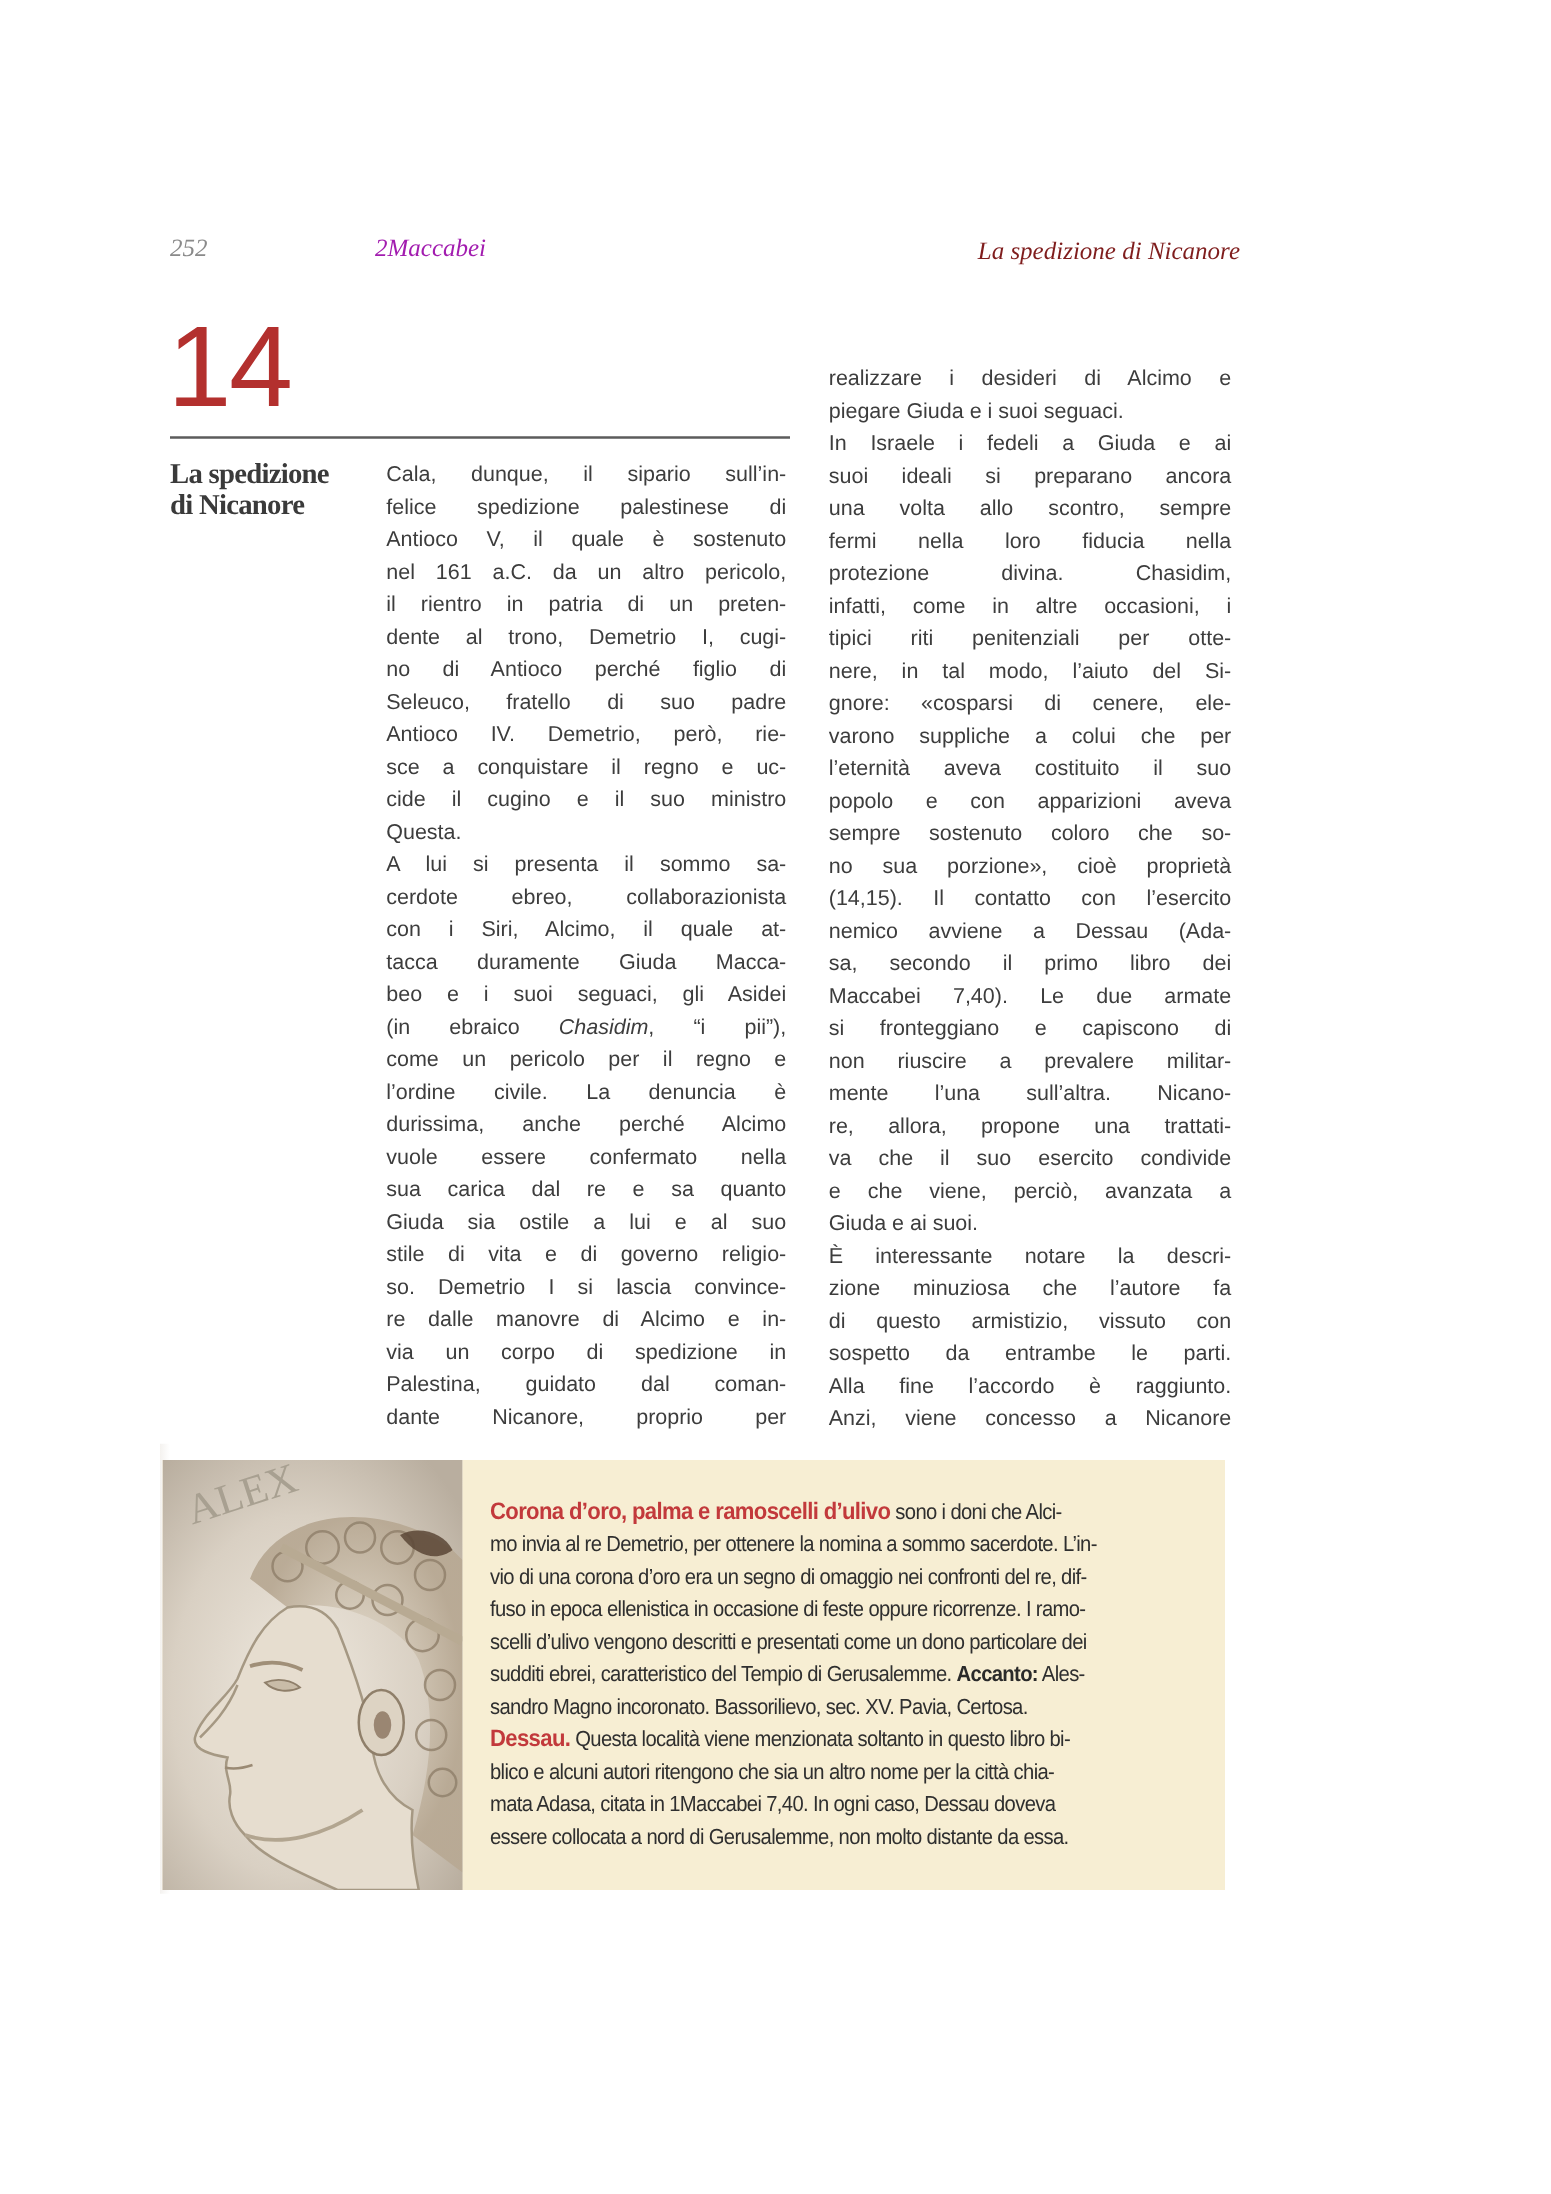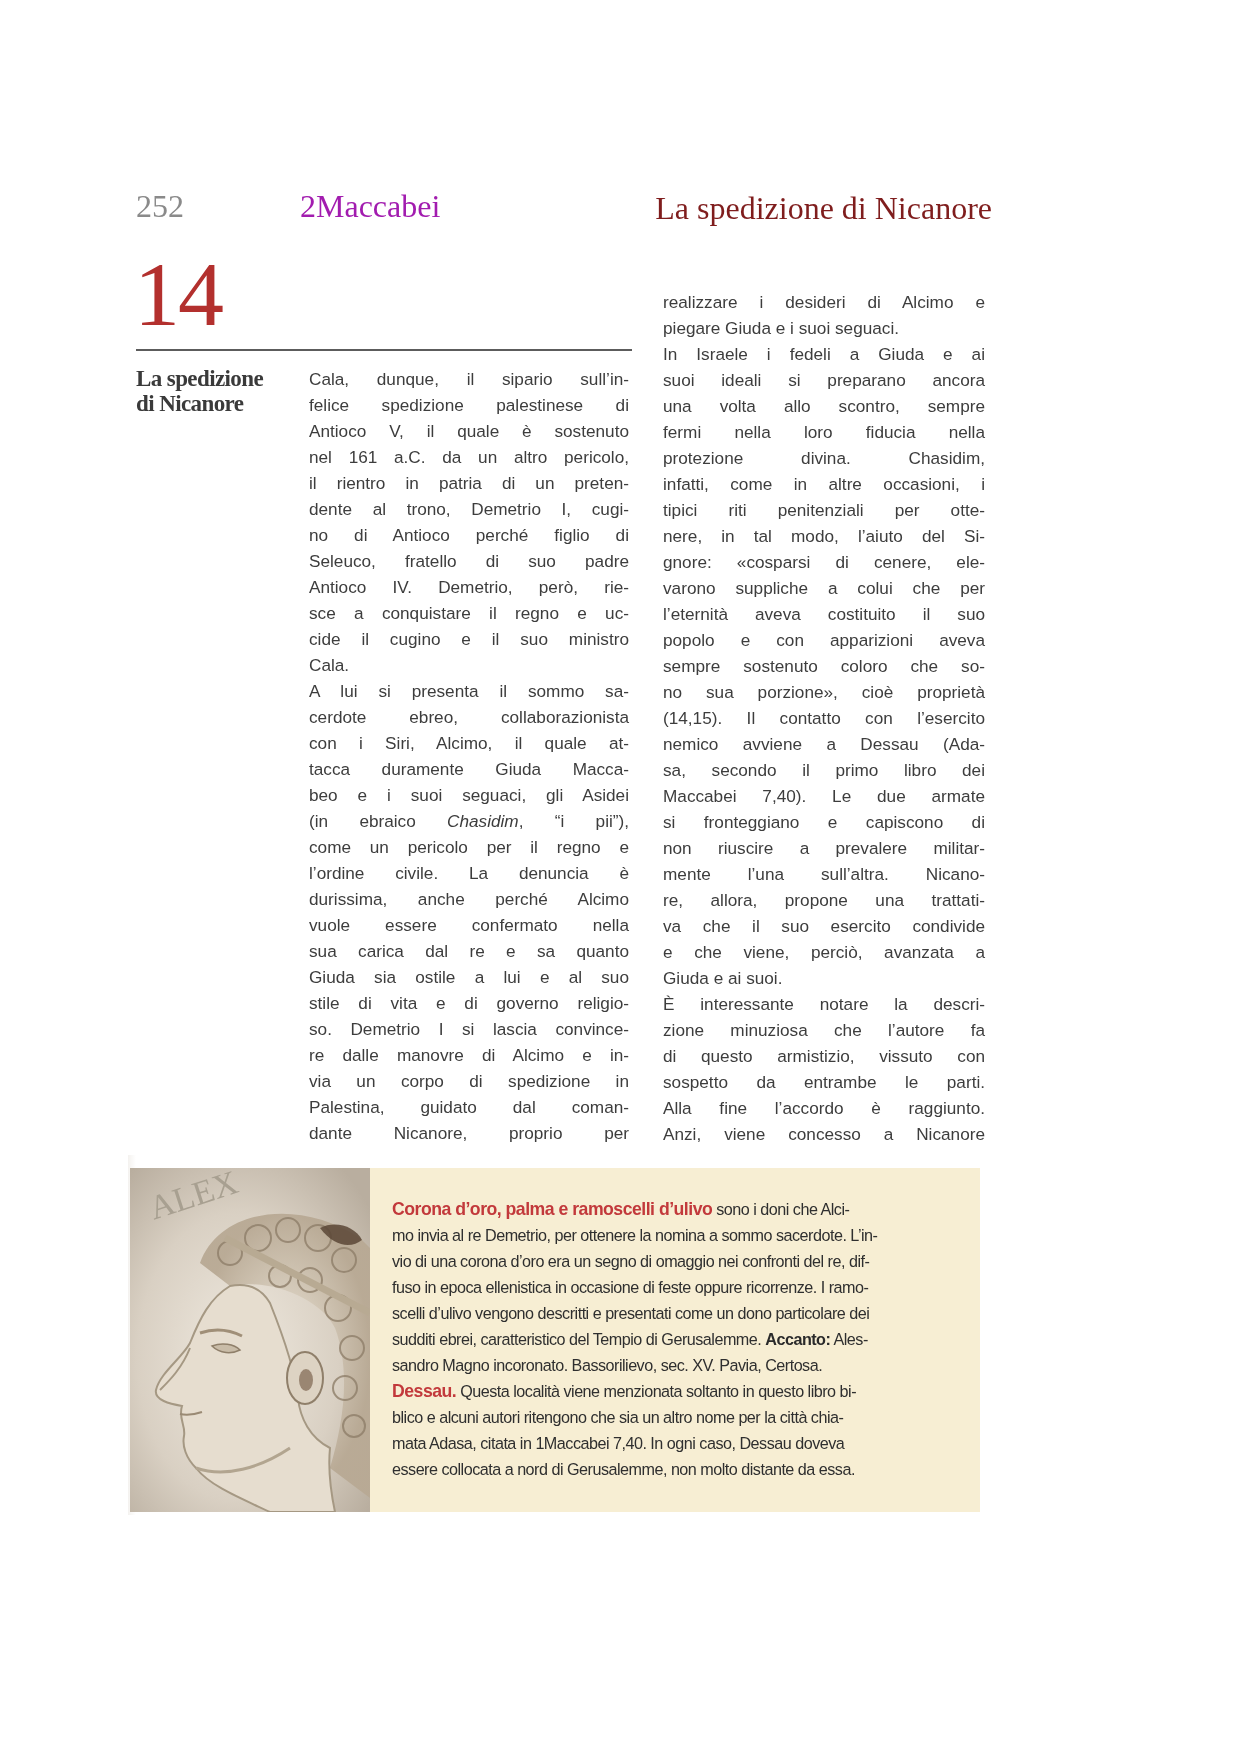--- a/index.html
+++ b/index.html
@@ -33,21 +33,22 @@
   }
 
   
   .running-header {
     position: absolute;
     left: 136px;
     top: 188px;
     width: 856px;
     height: 34px;
     font-family: "Liberation Serif", serif;
-    font-size: 32px;
+    font-style: italic;
+    font-size: 20px;
   }
   .page-number {
     position: absolute;
     left: 0;
     top: 0;
     color: #8a8a8a;
   }
   .book-title {
     position: absolute;
     left: 164px;
@@ -59,21 +60,21 @@
     right: 0;
     top: 2px;
     color: #7f1d1d;
   }
 
   
   .chapter-number {
     position: absolute;
     left: 134px;
     top: 248px;
-    font-family: Liberation Serif, serif;
+    font-family: Liberation Sans, sans-serif;
     font-size: 92px;
     line-height: 1;
     color: #b3302e;
     letter-spacing: -2px;
   }
   .chapter-rule {
     position: absolute;
     left: 136px;
     top: 349px;
     width: 496px;
@@ -201,21 +202,21 @@
       <span class="line">felice spedizione palestinese di</span>
       <span class="line">Antioco V, il quale è sostenuto</span>
       <span class="line">nel 161 a.C. da un altro pericolo,</span>
       <span class="line">il rientro in patria di un preten-</span>
       <span class="line">dente al trono, Demetrio I, cugi-</span>
       <span class="line">no di Antioco perché figlio di</span>
       <span class="line">Seleuco, fratello di suo padre</span>
       <span class="line">Antioco IV. Demetrio, però, rie-</span>
       <span class="line">sce a conquistare il regno e uc-</span>
       <span class="line">cide il cugino e il suo ministro</span>
-      <span class="line last">Cala.</span>
+      <span class="line last">Questa.</span>
       <span class="line">A lui si presenta il sommo sa-</span>
       <span class="line">cerdote ebreo, collaborazionista</span>
       <span class="line">con i Siri, Alcimo, il quale at-</span>
       <span class="line">tacca duramente Giuda Macca-</span>
       <span class="line">beo e i suoi seguaci, gli Asidei</span>
       <span class="line"><span>(in ebraico </span><em>Chasidim</em><span>, “i pii”),</span></span>
       <span class="line">come un pericolo per il regno e</span>
       <span class="line">l’ordine civile. La denuncia è</span>
       <span class="line">durissima, anche perché Alcimo</span>
       <span class="line">vuole essere confermato nella</span>

